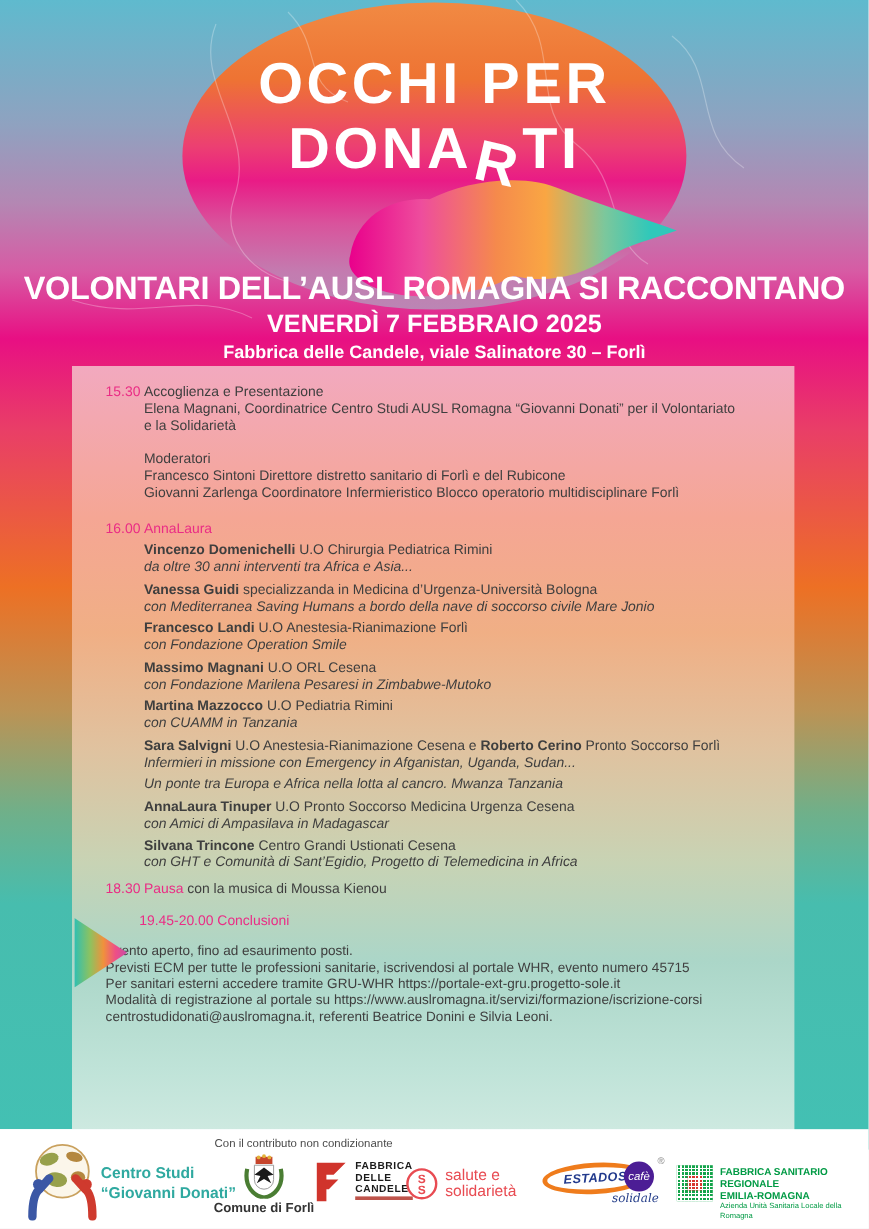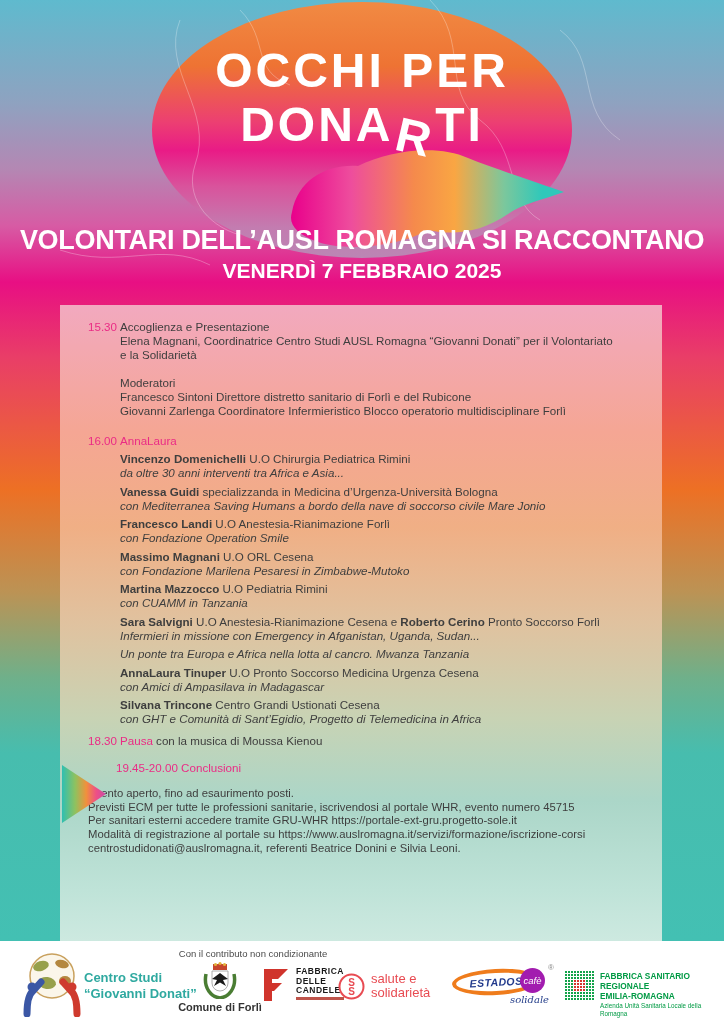--- a/index.html
+++ b/index.html
@@ -63,21 +63,21 @@
       letter-spacing:.5px;color:#1a1a1a;}
   .fab-sub{height:2.5px;background:#b3362c;opacity:.85;margin-top:1.5px;}
   .sal{position:absolute;left:338px;top:31px;display:flex;align-items:center;}
   .sal-text{margin-left:6px;color:#e84b52;font-size:13px;line-height:14px;}
   .est{position:absolute;left:452px;top:26px;width:100px;height:32px;}
   .est-ellipse{position:absolute;left:0;top:2px;width:80px;height:18px;background:#fff;
       border:4px solid #ef7c1c;border-radius:50%;display:flex;align-items:center;
       justify-content:center;transform:rotate(-3deg);}
   .est-name{color:#223a8c;font-weight:bold;font-style:italic;font-size:10.5px;letter-spacing:.4px;}
   .est-circle{position:absolute;left:68px;top:1px;width:25px;height:25px;border-radius:50%;
-      background:#a21caf;color:#fff;display:flex;align-items:center;justify-content:center;
+      background:#4c1d95;color:#fff;display:flex;align-items:center;justify-content:center;
       font-style:italic;font-size:9.5px;}
   .est-reg{position:absolute;left:96px;top:-4px;font-size:8px;color:#888;}
   .est-tag{position:absolute;left:58px;top:27px;font-family:"DejaVu Serif",serif;
       font-style:italic;font-size:10px;color:#27408b;}
   .ssr{position:absolute;left:564px;top:30px;display:flex;}
   .ssr-grid{position:relative;width:30px;height:30px;flex:0 0 30px;
       background-image:repeating-linear-gradient(0deg,#fff 0 1px,rgba(0,0,0,0) 1px 3px),
         repeating-linear-gradient(90deg,#fff 0 1px,rgba(0,0,0,0) 1px 3px);
       background-color:#13a34a;}
   .ssr-grid-center{position:absolute;left:9px;top:9px;width:12px;height:12px;
@@ -122,20 +122,21 @@
              C312,58 292,62 278,72 C252,90 224,94 198,88 C170,104 118,110 88,100
              C66,92 58,82 62,70 Z" fill="url(#gsw)"></path>
   </svg>
 
   <div class="title">
     <div>OCCHI PER</div>
     <div><span>DONA</span><span class="title-r">R</span><span>TI</span></div>
   </div>
   <div class="subtitle">VOLONTARI DELL’AUSL ROMAGNA SI RACCONTANO</div>
   <div class="date">VENERDÌ 7 FEBBRAIO 2025</div>
+  <div class="venue">Fabbrica delle Candele, viale Salinatore 30 – Forlì</div>
 
   <div class="box">
     <div class="box-inner">
 
       <div class="hang b1">
         <span class="time">15.30</span>
         <div class="nw">Accoglienza e Presentazione</div>
         <div class="nw">Elena Magnani, Coordinatrice Centro Studi AUSL Romagna “Giovanni Donati” per il Volontariato</div>
         <div class="nw">e la Solidarietà</div>
         <div class="blank"></div>

